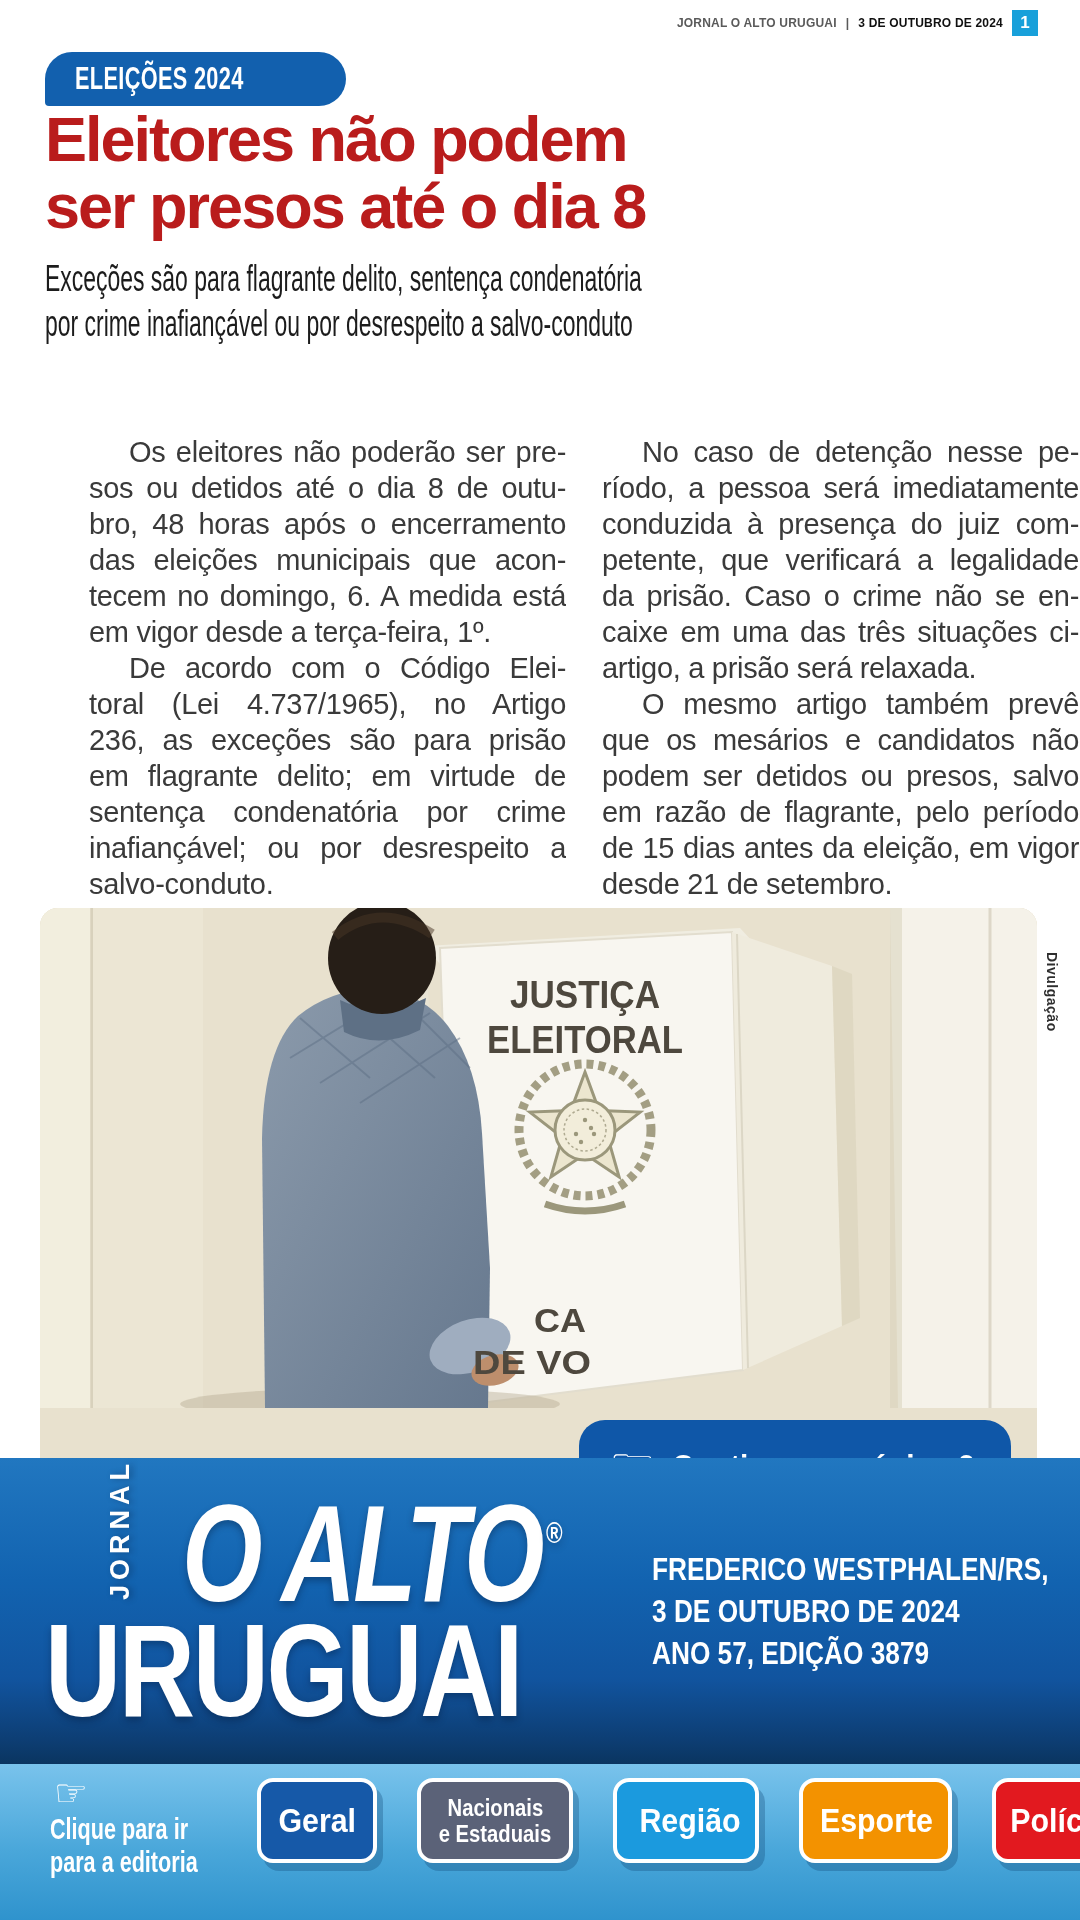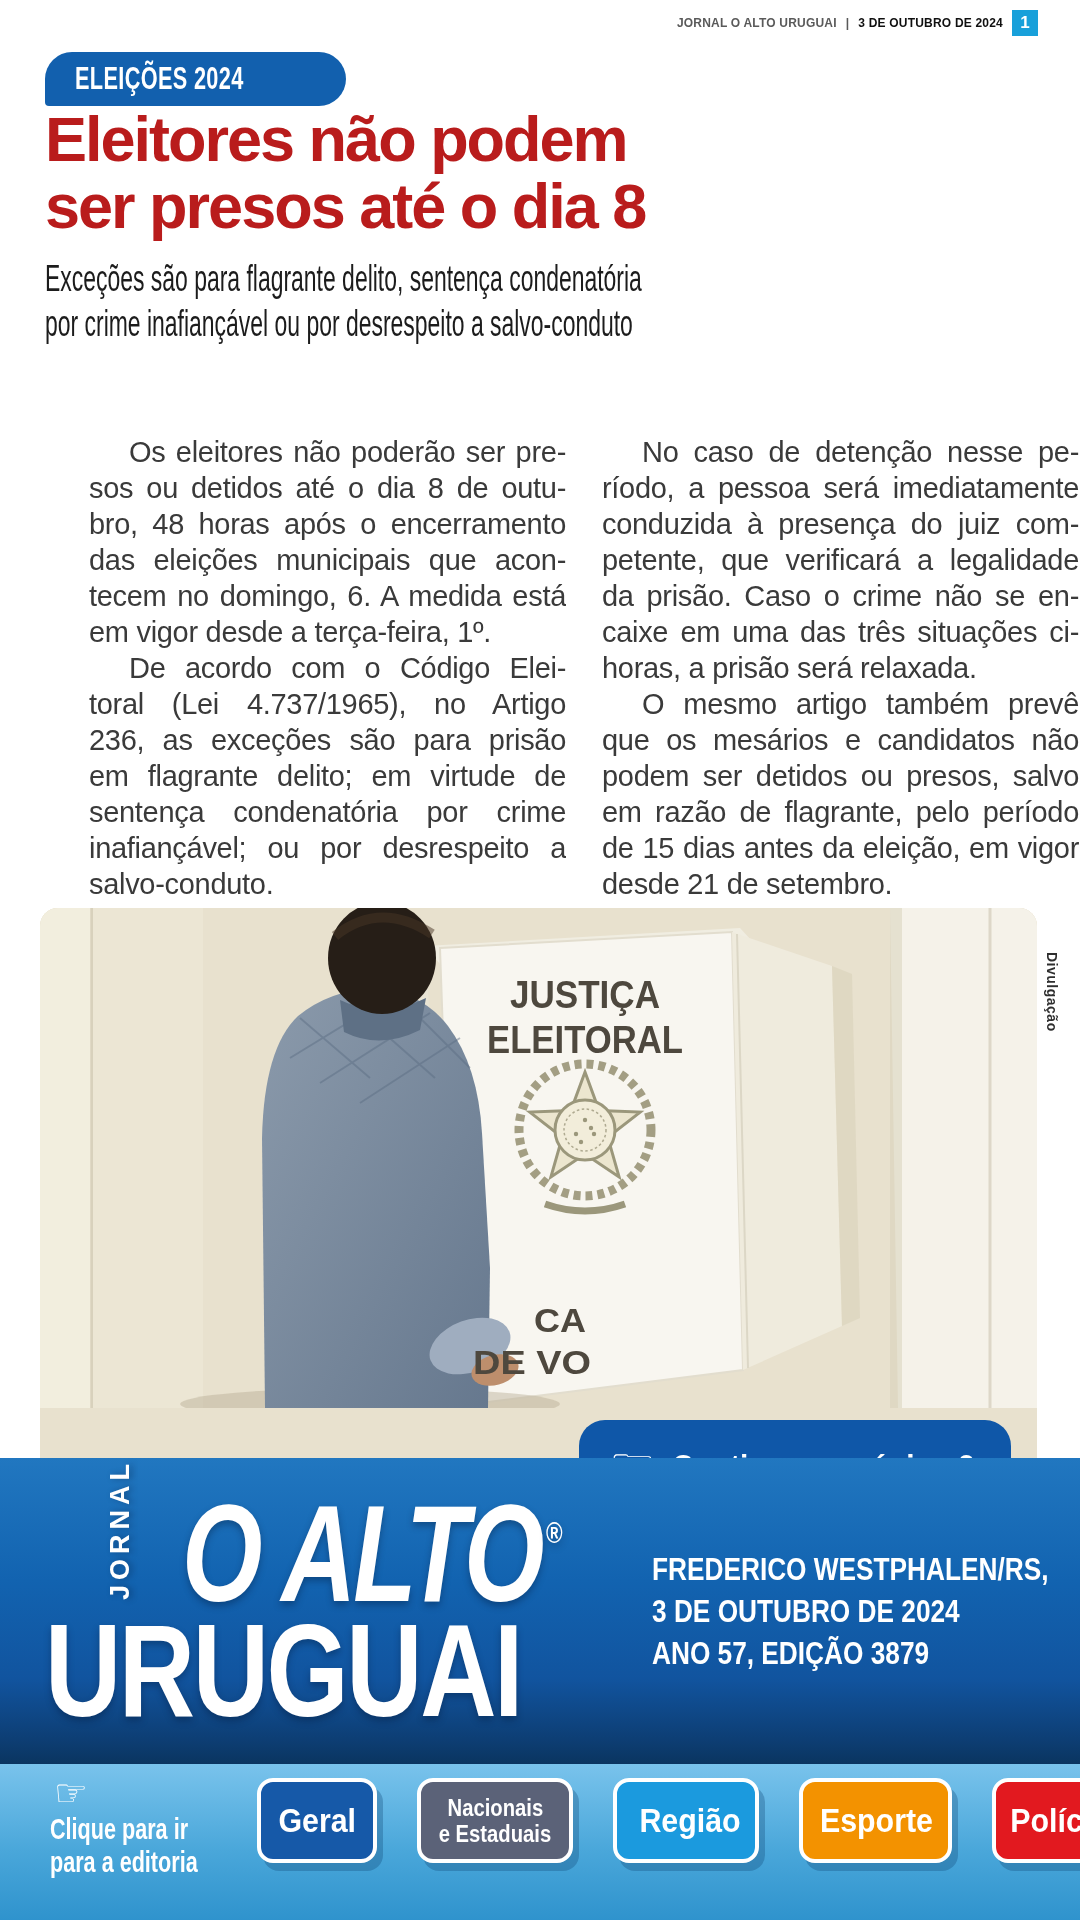--- a/index.html
+++ b/index.html
@@ -165,21 +165,21 @@
         <div class="bodyline">inafiançável; ou por desrespeito a</div>
         <div class="bodyline end">salvo-conduto.</div>
       </div>
     <div class="bcol">
         <div class="bodyline ind">No caso de detenção nesse pe-</div>
         <div class="bodyline">ríodo, a pessoa será imediatamente</div>
         <div class="bodyline">conduzida à presença do juiz com-</div>
         <div class="bodyline">petente, que verificará a legalidade</div>
         <div class="bodyline">da prisão. Caso o crime não se en-</div>
         <div class="bodyline">caixe em uma das três situações ci-</div>
-        <div class="bodyline end">horas, a prisão será relaxada.</div>
+        <div class="bodyline end">artigo, a prisão será relaxada.</div>
         <div class="bodyline ind">O mesmo artigo também prevê</div>
         <div class="bodyline">que os mesários e candidatos não</div>
         <div class="bodyline">podem ser detidos ou presos, salvo</div>
         <div class="bodyline">em razão de flagrante, pelo período</div>
         <div class="bodyline">de 15 dias antes da eleição, em vigor</div>
         <div class="bodyline end">desde 21 de setembro.</div>
       </div>
   </div>
 
   <div class="photo-wrap">

